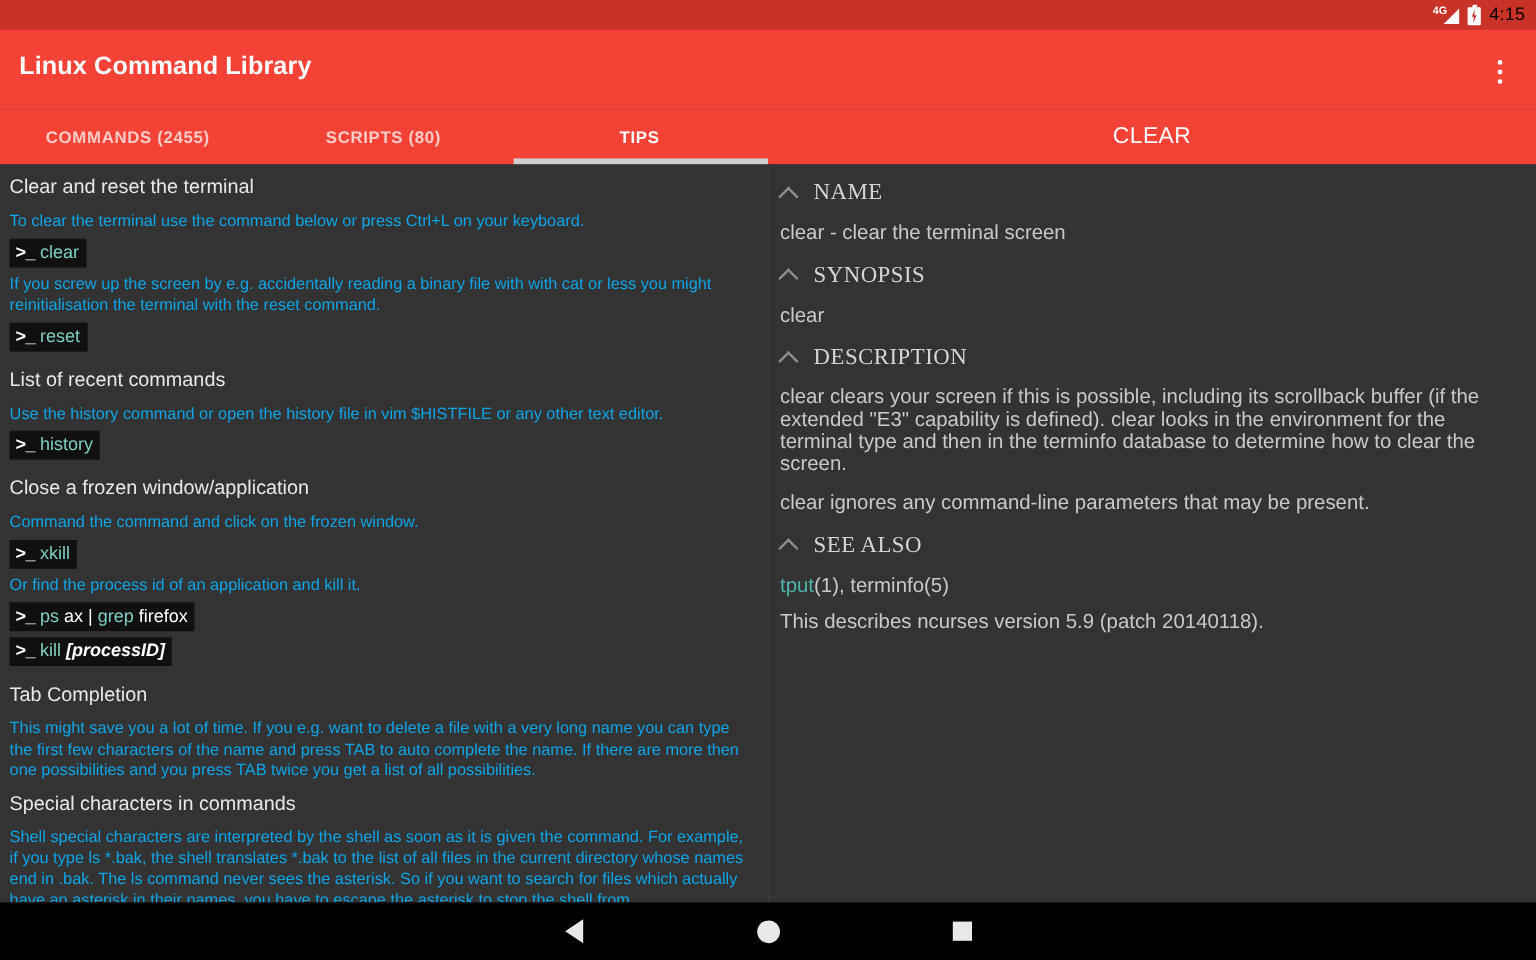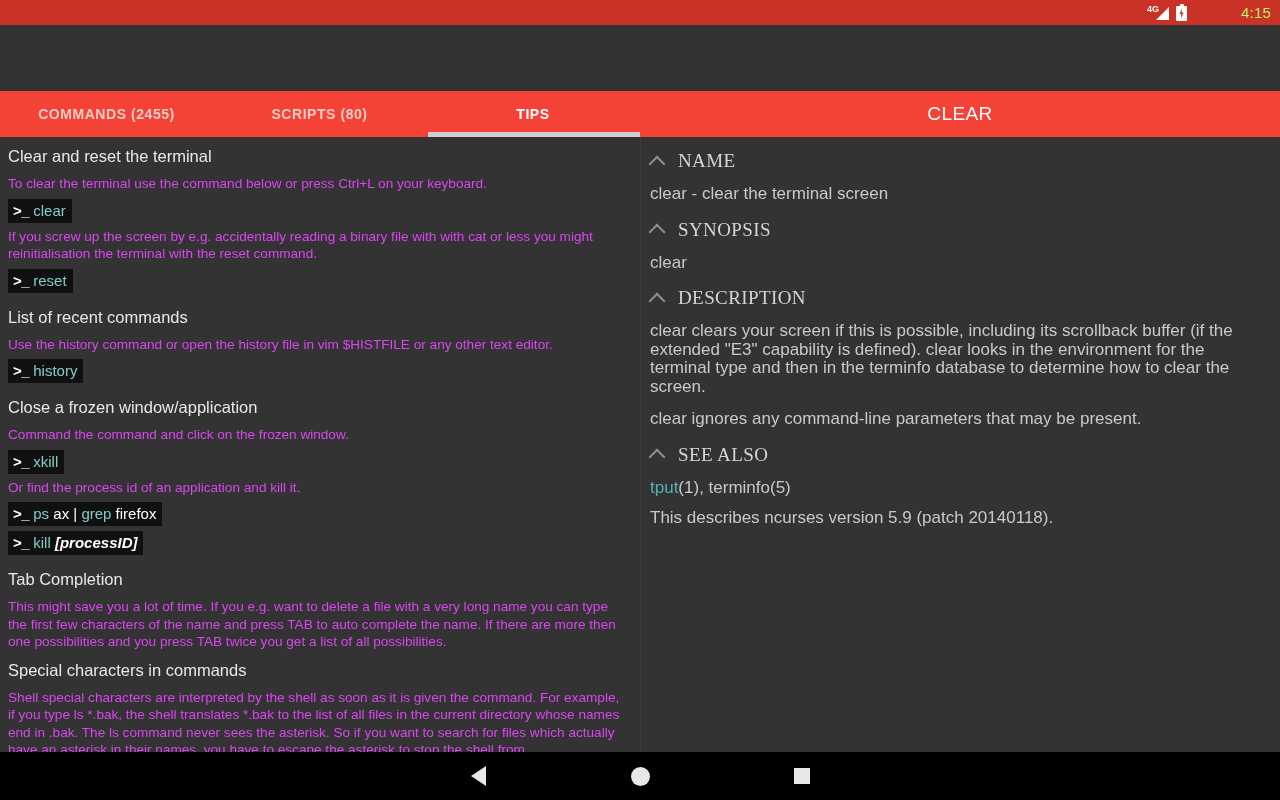--- a/index.html
+++ b/index.html
@@ -36,21 +36,21 @@
   }
   .sb-batt .cap {
     position: absolute; left: 3.5px; top: 0; width: 4px; height: 3px;
     background: #ffffff; border-radius: 1px 1px 0 0;
   }
   .sb-batt .bolt {
     position: absolute; left: 3px; top: 4px; width: 5px; height: 11px;
     background: #c93327;
     clip-path: polygon(60% 0, 10% 55%, 45% 55%, 35% 100%, 90% 42%, 52% 42%);
   }
-  .sb-time { font-size: 15px; color: #bef264; letter-spacing: .2px; margin-left: 47px; }
+  .sb-time { font-size: 15px; color: #000000; letter-spacing: .2px; }
 
   
   .appbar {
     position: absolute; top: 25px; left: 0; width: 1280px; height: 66px;
     background: #f44336;
   }
   .app-title {
     position: absolute; left: 16px; top: 19px;
     font-size: 21px; color: #ffffff; font-weight: bold; letter-spacing: .1px;
   }
@@ -98,21 +98,21 @@
     position: absolute; left: 641px; top: 0; width: 639px; height: 615px;
     background: #333333; overflow: hidden; padding: 0 24px 0 9px;
   }
 
   
   .tip-title {
     color: #e8e8e8; font-size: 16.5px; line-height: 20px;
     margin-top: 9px; margin-bottom: 9px;
   }
   .tip-body {
-    color: #d946ef; font-size: 13.6px; line-height: 17.5px;
+    color: #0ea5e9; font-size: 13.6px; line-height: 17.5px;
     margin-bottom: 6px;
   }
   .cmd-chip {
     display: inline-block; background: #101010; color: #ffffff;
     font-size: 15px; line-height: 21px; padding: 1px 6px 2px 5px;
     margin-bottom: 5px; white-space: nowrap; cursor: pointer;
   }
   .cmd-chip .prompt { color: #ffffff; font-weight: bold; letter-spacing: -.5px; }
   .cmd-chip .kw { color: #7fcfc4; }
   .cmd-chip .arg { color: #ffffff; }
@@ -172,20 +172,28 @@
       <span class="gtxt">4G</span>
     </div>
     <div class="sb-batt">
       <span class="cap"></span>
         <span class="body"></span>
         <span class="bolt"></span>
     </div>
     <div class="sb-time">4:15</div>
   </div>
 
+  <div class="appbar">
+    <div class="app-title">Linux Command Library</div>
+    <div class="overflow">
+      <span></span>
+        <span></span>
+        <span></span>
+    </div>
+  </div>
 
   <div class="tabbar">
     <div class="tab tab-cmds">COMMANDS (2455)</div>
     <div class="tab tab-scripts">SCRIPTS (80)</div>
     <div class="tab tab-tips active">TIPS</div>
     <div class="detail-title">CLEAR</div>
     <div class="tab-indicator"></div>
   </div>
 
   <div class="panes">

